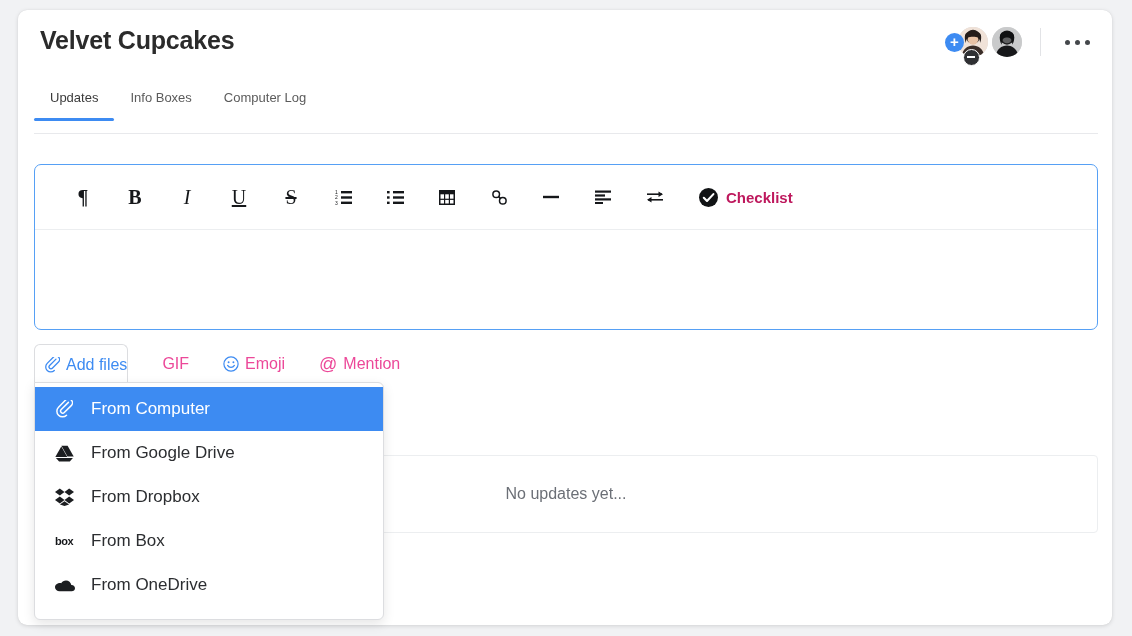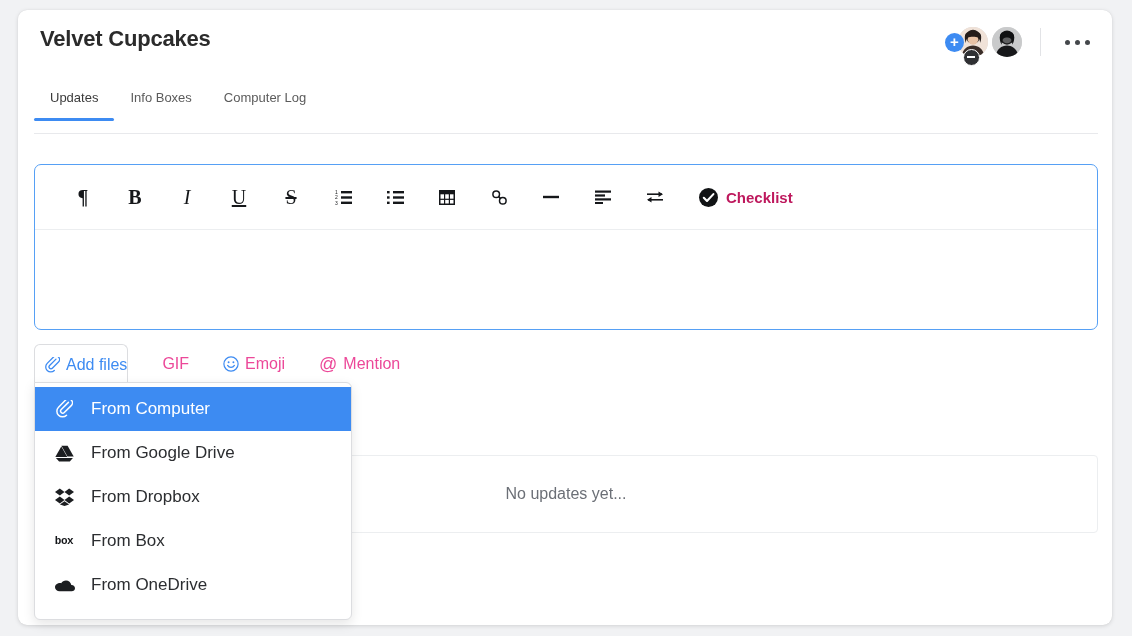--- a/index.html
+++ b/index.html
@@ -26,21 +26,21 @@
     background: #ffffff;
     border-radius: 9px;
     box-shadow: 0 1px 4px rgba(0,0,0,0.13), 0 0 1px rgba(0,0,0,0.10);
     overflow: visible;
   }
 
   
   .page-title {
     position: absolute;
     left: 22px; top: 16px;
-    font-size: 22px;
+    font-size: 25px;
     font-weight: bold;
     color: #2b2b2b;
     letter-spacing: -0.2px;
   }
 
   .tabs-row {
     position: absolute;
     left: 0; top: 72px;
     width: 1094px; height: 58px;
   }
@@ -254,21 +254,21 @@
   }
   .updates-empty {
     font-size: 16px;
     color: #6b6f76;
   }
 
   
   .dropdown {
     position: absolute;
     left: 16px; top: 372px;
-    width: 318px;
+    width: 350px;
     background: #ffffff;
     border: 1px solid #dcdde0;
     border-radius: 0 6px 6px 6px;
     box-shadow: 0 4px 12px rgba(0,0,0,0.10);
     padding: 4px 0 12px 0;
     z-index: 40;
   }
   .dd-item {
     display: flex;
     align-items: center;
@@ -289,21 +289,20 @@
     align-items: center;
     justify-content: center;
     flex: 0 0 22px;
   }
   .dd-icon svg { display: block; }
   .boxmark {
     font-size: 11px;
     font-weight: bold;
     letter-spacing: -0.5px;
     color: #141619;
-    font-family: Liberation Mono, monospace;
   }
 </style>
 </head>
 <body>
 
 <div class="page">
   <div class="card">
 
     <div class="page-title">Velvet Cupcakes</div>
 

